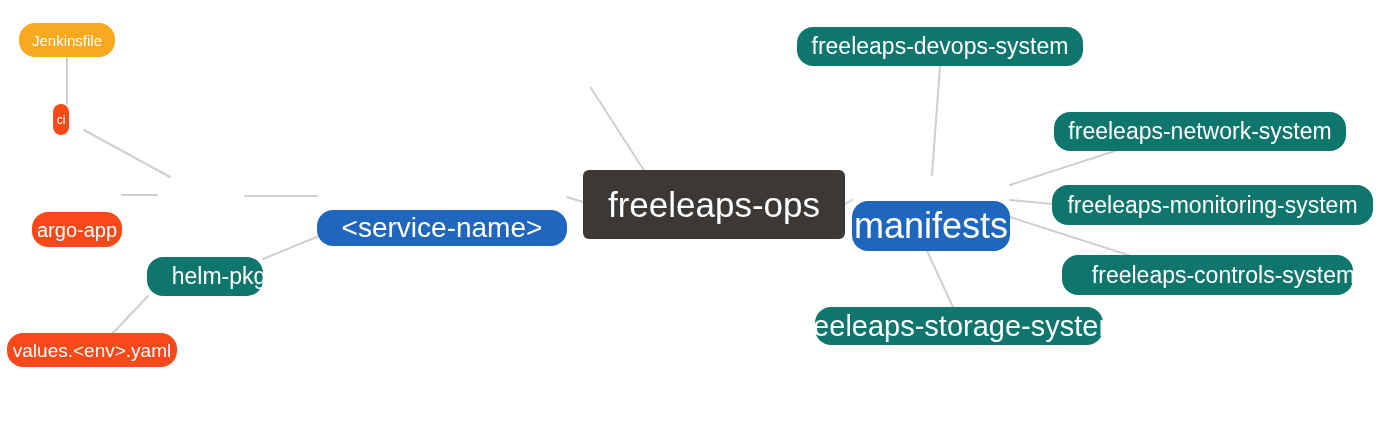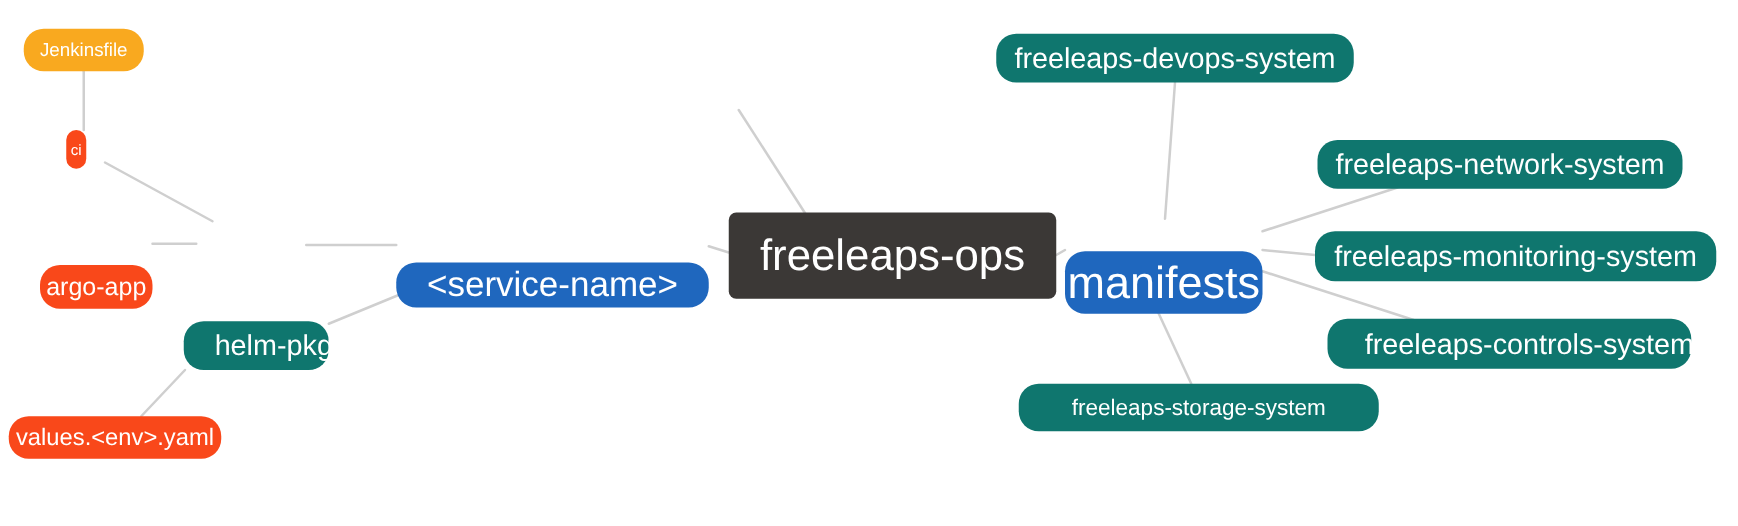--- a/index.html
+++ b/index.html
@@ -86,15 +86,15 @@
   <div class="node branch" style="left:852px; top:175px; width:158px; height:50px; font-size:36px;margin-top:26px;">manifests</div>
 
   <div class="node green" style="left:797px; top:27px;  width:286px; height:39px; font-size:23px;">freeleaps-devops-system</div>
 
   <div class="node green" style="left:1054px;top:112px; width:292px; height:39px; font-size:23px;">freeleaps-network-system</div>
 
   <div class="node green" style="left:1052px;top:185px; width:321px; height:40px; font-size:23px;">freeleaps-monitoring-system</div>
 
   <div class="node green" style="left:1062px;top:255px; width:291px; height:40px; font-size:23px;padding-left:32px;">freeleaps-controls-system</div>
 
-  <div class="node green" style="left:815px; top:307px; width:288px; height:38px; font-size:18px;">freeleaps-storage-system</div>
+  <div class="node green" style="left:815px; top:307px; width:288px; height:38px; font-size:29px;">freeleaps-storage-system</div>
 
 </div>
 
 </body></html>

